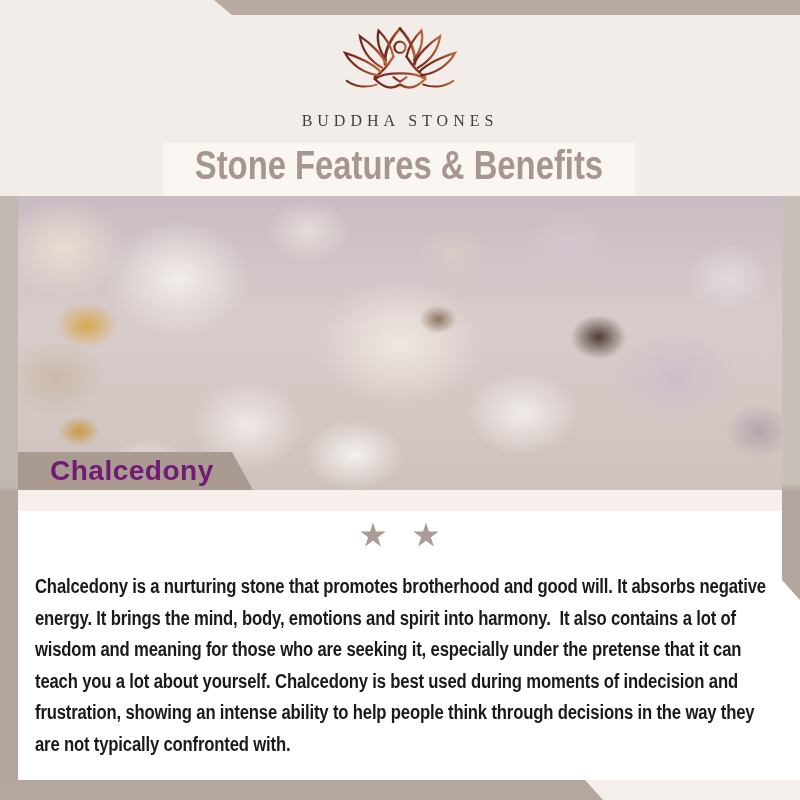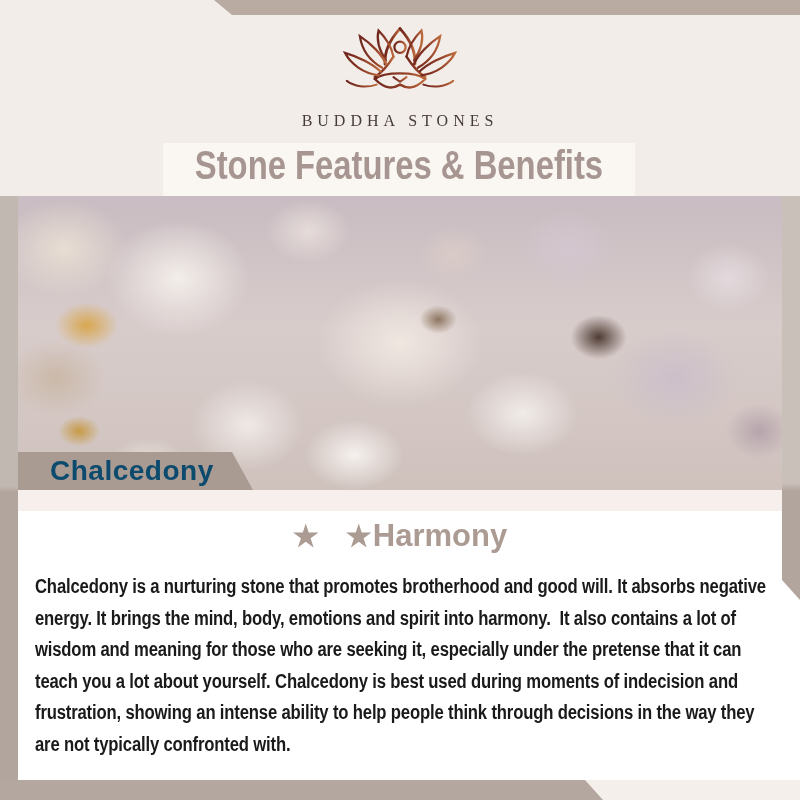--- a/index.html
+++ b/index.html
@@ -61,21 +61,21 @@
       radial-gradient(56px 42px at 17% 92%, #e9e1dc 0%, rgba(233,225,220,0) 70%),
       linear-gradient(180deg, #c9bcc2 0%, #d8cccb 45%, #cfc2bd 100%);
   }
   .stone-label {
     position: absolute; left: 0; bottom: 0; width: 235px; height: 38px;
     background: #a99b92;
     clip-path: polygon(0 0, 214px 0, 100% 100%, 0 100%);
     display: flex; align-items: center;
   }
   .stone-label span {
-    color: #0c4a6e; font-size: 28px; font-weight: bold;
+    color: #701a75; font-size: 28px; font-weight: bold;
     padding-left: 32px; letter-spacing: 0.5px;
   }
 
   
   .strip-left {
     position: absolute; top: 196px; left: 0; width: 18px; height: 604px;
     background: linear-gradient(180deg, #c2b8b2 0%, #c2b8b2 48%, #b2a59d 49%, #b2a59d 100%);
   }
   .strip-right {
     position: absolute; top: 196px; right: 0; width: 18px; height: 404px;
@@ -167,21 +167,20 @@
   <div class="strip-right"></div>
 
   <div class="cream-band"></div>
 
   <div class="features-line">
     <div class="feature">
       <span class="star">★</span>
     </div>
     <div class="feature">
       <span class="star">★</span>
-      <span>Harmony</span>
     </div>
   </div>
 
   <div class="paragraph">
     <div class="para-line">Chalcedony is a nurturing stone that promotes brotherhood and good will. It absorbs negative</div>
     <div class="para-line">energy. It brings the mind, body, emotions and spirit into harmony.  It also contains a lot of</div>
     <div class="para-line">wisdom and meaning for those who are seeking it, especially under the pretense that it can</div>
     <div class="para-line">teach you a lot about yourself. Chalcedony is best used during moments of indecision and</div>
     <div class="para-line">frustration, showing an intense ability to help people think through decisions in the way they</div>
     <div class="para-line">are not typically confronted with.</div>

